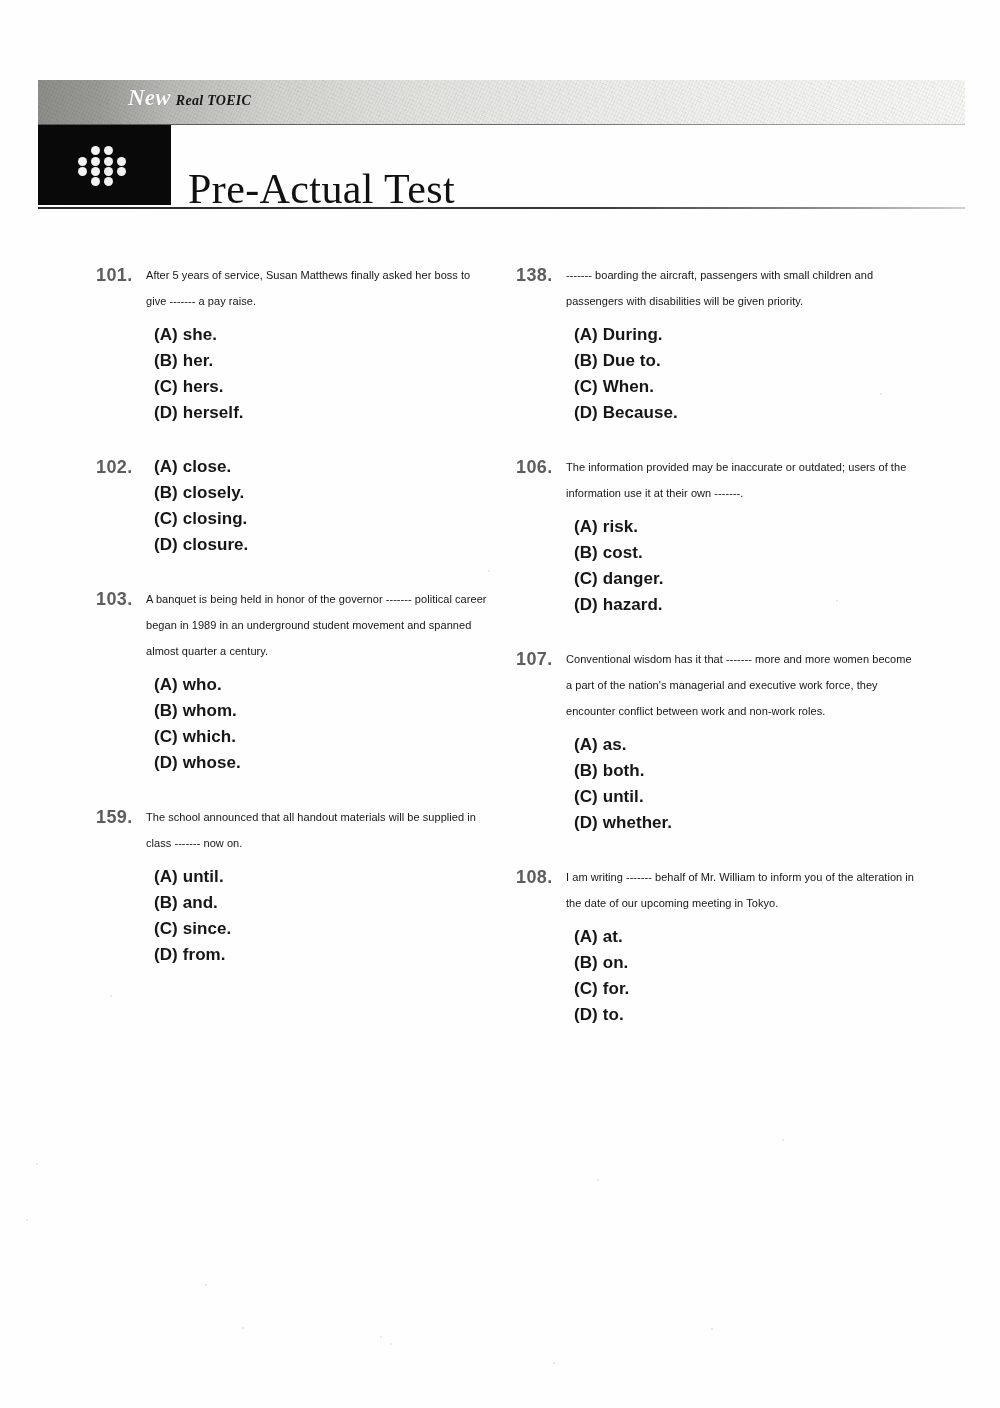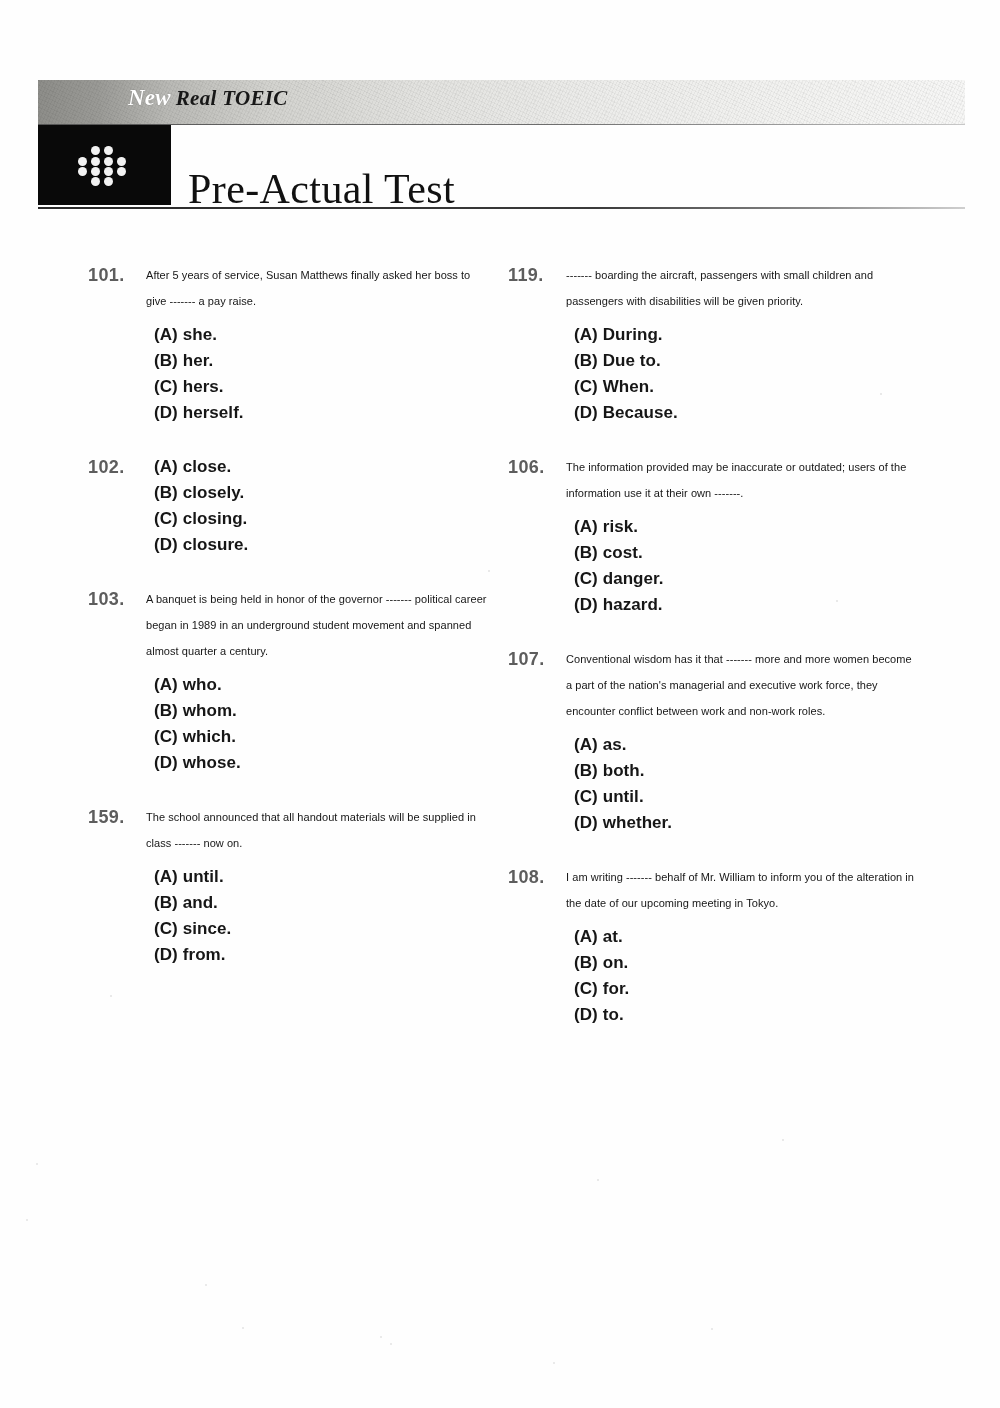--- a/index.html
+++ b/index.html
@@ -73,21 +73,21 @@
     font-weight: 700;
     font-size: 23px;
     color: #ffffff;
     letter-spacing: .2px;
     text-shadow: 0 0 1px rgba(0,0,0,.35);
   }
   #brand .brand-rest {
     font-family: "Liberation Serif", serif;
     font-style: italic;
     font-weight: 700;
-    font-size: 21px;
+    font-size: 14px;
     color: #171717;
     margin-left: 5px;
     letter-spacing: .3px;
   }
 
   
   #logo-block {
     position: absolute;
     left: 38px;
     top: 125px;
@@ -147,21 +147,21 @@
   #col-left  { left: 88px;  width: 400px; }
   #col-right { left: 508px; width: 410px; }
 
   .question {
     position: relative;
     padding-left: 58px;
     margin-bottom: 28px;
   }
   .q-num {
     position: absolute;
-    left: 0;
+    left: 8px;
     top: 0;
     width: 52px;
     text-align: left;
     font-family: "Liberation Sans", sans-serif;
     font-weight: 700;
     font-size: 18px;
     color: #5d5d5d;
     letter-spacing: .4px;
     line-height: 26px;
   }
@@ -279,21 +279,21 @@
           <li><span class="opt-letter">(C)</span><span>since.</span></li>
           <li><span class="opt-letter">(D)</span><span>from.</span></li>
         </ul>
       </div>
 
     </div>
 
     <div class="column" id="col-right">
 
       <div class="question">
-        <span class="q-num">119.</span>
+        <span class="q-num">138.</span>
         <p class="q-stem">------- boarding the aircraft, passengers with small children and passengers with disabilities will be given priority.</p>
         <ul class="q-options">
           <li><span class="opt-letter">(A)</span><span>During.</span></li>
           <li><span class="opt-letter">(B)</span><span>Due to.</span></li>
           <li><span class="opt-letter">(C)</span><span>When.</span></li>
           <li><span class="opt-letter">(D)</span><span>Because.</span></li>
         </ul>
       </div>
 
       <div class="question">

